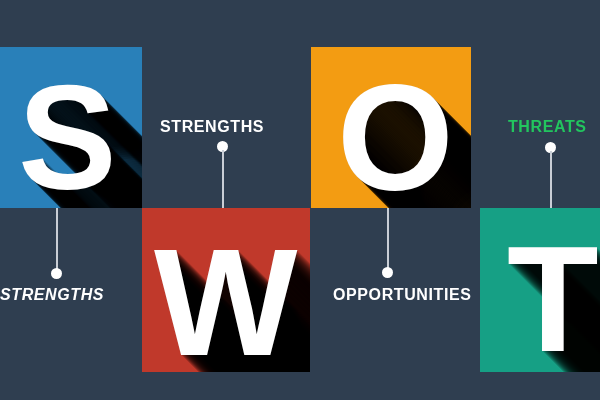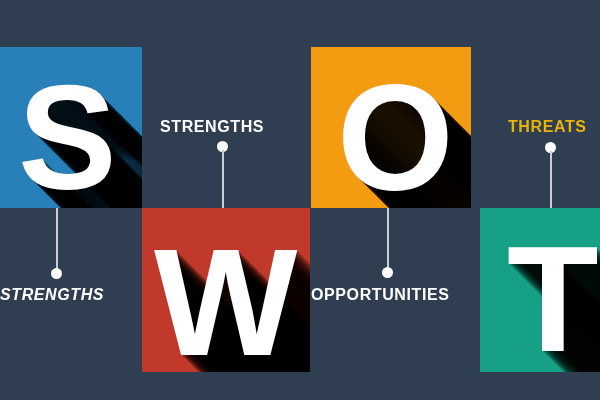--- a/index.html
+++ b/index.html
@@ -131,21 +131,21 @@
   #callout-strengths .label { left: 0px;  top: 287px; }
 
   
   #callout-weaknesses .label { left: 160px; top: 119px; }
   #callout-weaknesses .dot   { left: 217px; top: 141px; }
   #callout-weaknesses .stem  { left: 222px; top: 150px; height: 58px; }
 
   
   #callout-opportunities .stem  { left: 387px; top: 208px; height: 64px; }
   #callout-opportunities .dot   { left: 382px; top: 267px; }
-  #callout-opportunities .label { left: 311px; top: 287px; }
+  #callout-opportunities .label { left: 311px; top: 287px; padding-left: 22px; }
 
   
   #callout-threats .label { left: 508px; top: 119px; }
   #callout-threats .dot   { left: 545px; top: 142px; }
   #callout-threats .stem  { left: 550px; top: 151px; height: 57px; }
 </style>
 </head>
 <body>
 
 <div id="stage" style="background: rgb(47, 62, 80);">
@@ -182,18 +182,18 @@
     <div class="stem" style="background: rgb(201, 206, 214);"></div>
   </div>
 
   <div class="callout" id="callout-opportunities">
     <div class="stem" style="background: rgb(201, 206, 214);"></div>
     <div class="dot" style="background: rgb(255, 255, 255);"></div>
     <div class="label" style="color: rgb(255, 255, 255);">OPPORTUNITIES</div>
   </div>
 
   <div class="callout" id="callout-threats">
-    <div class="label" style="color: #eab308;">THREATS</div>
+    <div class="label" style="color: #22c55e;">THREATS</div>
     <div class="dot" style="background: rgb(255, 255, 255);"></div>
     <div class="stem" style="background: rgb(201, 206, 214);"></div>
   </div>
 
 </div>
 
 </body></html>

